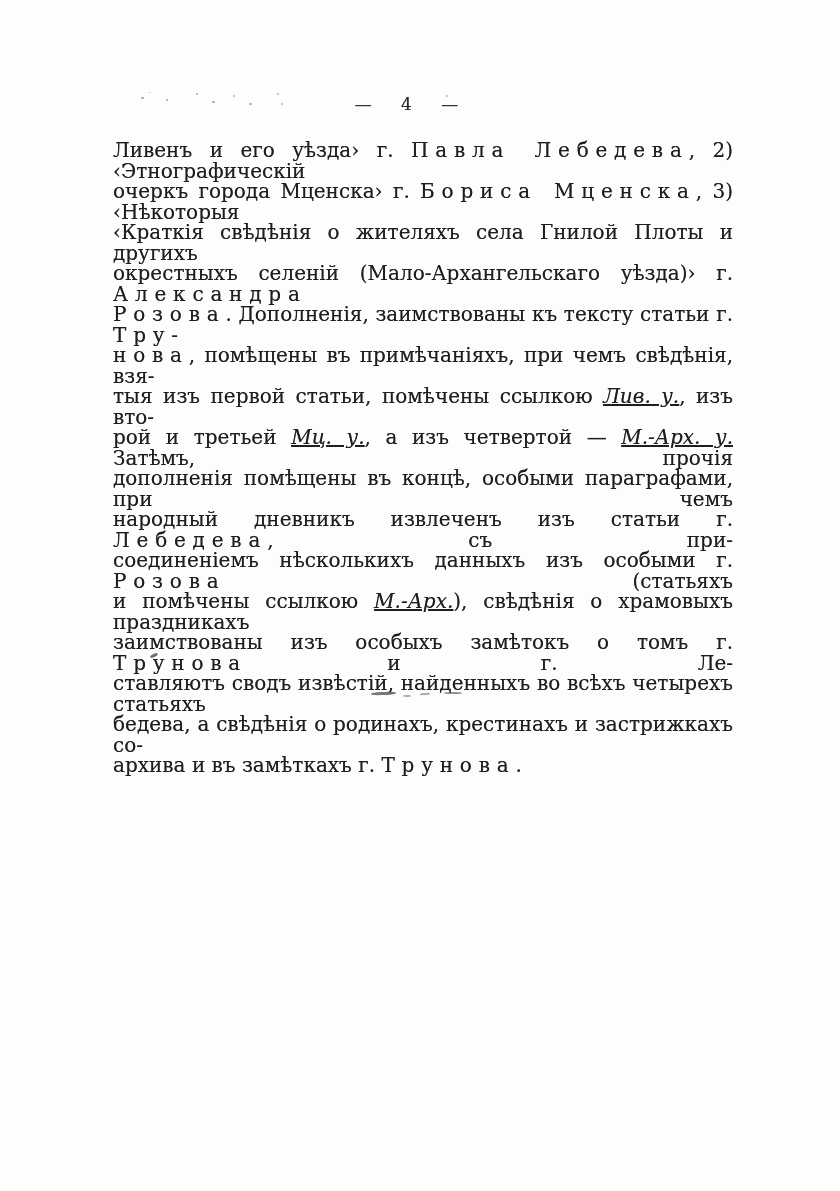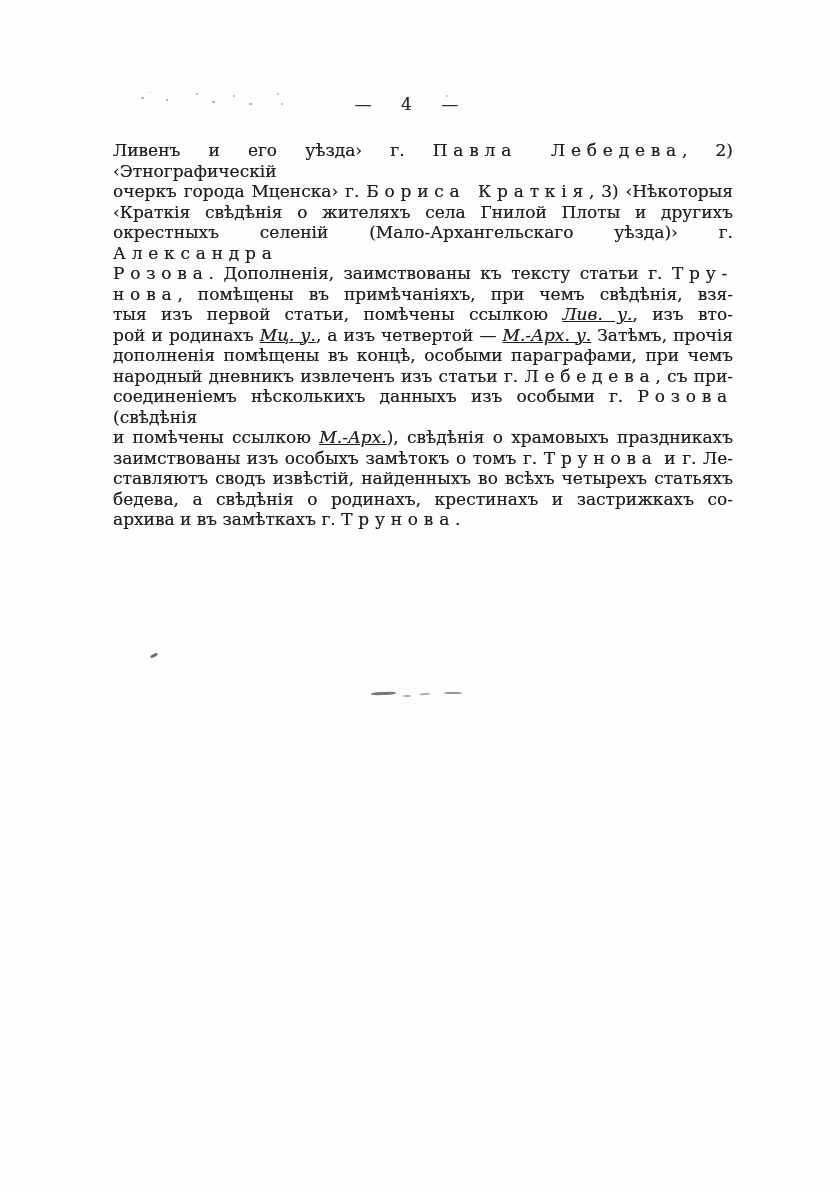--- a/index.html
+++ b/index.html
@@ -26,21 +26,21 @@
     color: #2b2b2b;
     word-spacing: 22px;
     letter-spacing: 1px;
     text-shadow: 0 0 0.4px rgba(20,20,20,0.55);
   }
   .paragraph {
     position: absolute;
     left: 113px;
     top: 140px;
     width: 620px;
-    font-size: 17px;
+    font-size: 20px;
     line-height: 20.5px;
     text-shadow: 0 0 0.45px rgba(20,20,20,0.6);
   }
   .line {
     text-align: justify;
     text-align-last: justify;
     white-space: normal;
   }
   .line.last {
     text-align: center;
@@ -56,30 +56,30 @@
 </style>
 </head>
 <body>
 
 <div class="page">
 
   <div class="page-header">— 4 —</div>
 
   <div class="paragraph">
       <div class="line"><span class="seg-n">Ливенъ и его уѣзда› г. </span><span class="seg-sp">Павла Лебедева</span><span class="seg-n">, 2) ‹Этнографическій</span></div>
-      <div class="line"><span class="seg-n">очеркъ города Мценска› г. </span><span class="seg-sp">Бориса Краткія</span><span class="seg-n">, 3) ‹Нѣкоторыя</span></div>
+      <div class="line"><span class="seg-n">очеркъ города Мценска› г. </span><span class="seg-sp">Бориса Мценска</span><span class="seg-n">, 3) ‹Нѣкоторыя</span></div>
       <div class="line"><span class="seg-n">‹Краткія свѣдѣнія о жителяхъ села Гнилой Плоты и другихъ</span></div>
       <div class="line"><span class="seg-n">окрестныхъ селеній (Мало-Архангельскаго уѣзда)› г. </span><span class="seg-sp">Александра</span></div>
       <div class="line"><span class="seg-sp">Розова</span><span class="seg-n">. Дополненія, заимствованы къ тексту статьи г. </span><span class="seg-sp">Тру-</span></div>
       <div class="line"><span class="seg-sp">нова</span><span class="seg-n">, помѣщены въ примѣчаніяхъ, при чемъ свѣдѣнія, взя-</span></div>
       <div class="line"><span class="seg-n">тыя изъ первой статьи, помѣчены ссылкою </span><span class="seg-it">Лив. у.</span><span class="seg-n">, изъ вто-</span></div>
-      <div class="line"><span class="seg-n">рой и родинахъ </span><span class="seg-it">Мц. у.</span><span class="seg-n">, а изъ четвертой — </span><span class="seg-it">М.-Арх. у.</span><span class="seg-n"> Затѣмъ, прочія</span></div>
+      <div class="line"><span class="seg-n">рой и третьей </span><span class="seg-it">Мц. у.</span><span class="seg-n">, а изъ четвертой — </span><span class="seg-it">М.-Арх. у.</span><span class="seg-n"> Затѣмъ, прочія</span></div>
       <div class="line"><span class="seg-n">дополненія помѣщены въ концѣ, особыми параграфами, при чемъ</span></div>
       <div class="line"><span class="seg-n">народный дневникъ извлеченъ изъ статьи г. </span><span class="seg-sp">Лебедева</span><span class="seg-n">, съ при-</span></div>
-      <div class="line"><span class="seg-n">соединеніемъ нѣсколькихъ данныхъ изъ особыми г. </span><span class="seg-sp">Розова</span><span class="seg-n"> (свѣдѣнія</span></div>
+      <div class="line"><span class="seg-n">соединеніемъ нѣсколькихъ данныхъ изъ особыми г. </span><span class="seg-sp">Розова</span><span class="seg-n"> (статьяхъ</span></div>
       <div class="line"><span class="seg-n">и помѣчены ссылкою </span><span class="seg-it">М.-Арх.</span><span class="seg-n">), свѣдѣнія о храмовыхъ праздникахъ</span></div>
       <div class="line"><span class="seg-n">заимствованы изъ особыхъ замѣтокъ о томъ г. </span><span class="seg-sp">Трунова</span><span class="seg-n"> и г. Ле-</span></div>
       <div class="line"><span class="seg-n">ставляютъ сводъ извѣстій, найденныхъ во всѣхъ четырехъ статьяхъ</span></div>
       <div class="line"><span class="seg-n">бедева, а свѣдѣнія о родинахъ, крестинахъ и застрижкахъ со-</span></div>
       <div class="line last"><span class="seg-n">архива и въ замѣткахъ г. </span><span class="seg-sp">Трунова</span><span class="seg-n">.</span></div>
     </div>
 
   <div id="artifacts">
       <div class="artifact" style="left: 141px; top: 97px; width: 3px; height: 2px; opacity: 0.45; transform: rotate(0deg);"></div>
       <div class="artifact" style="left: 149px; top: 92px; width: 2px; height: 1px; opacity: 0.35; transform: rotate(0deg);"></div>

